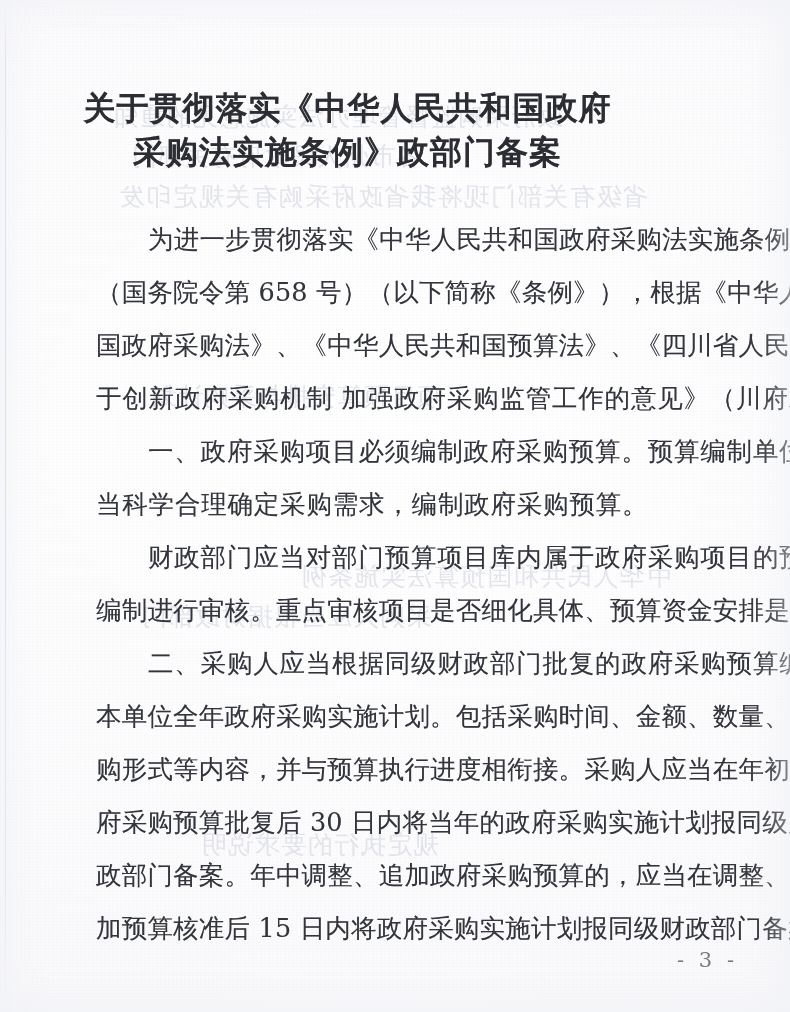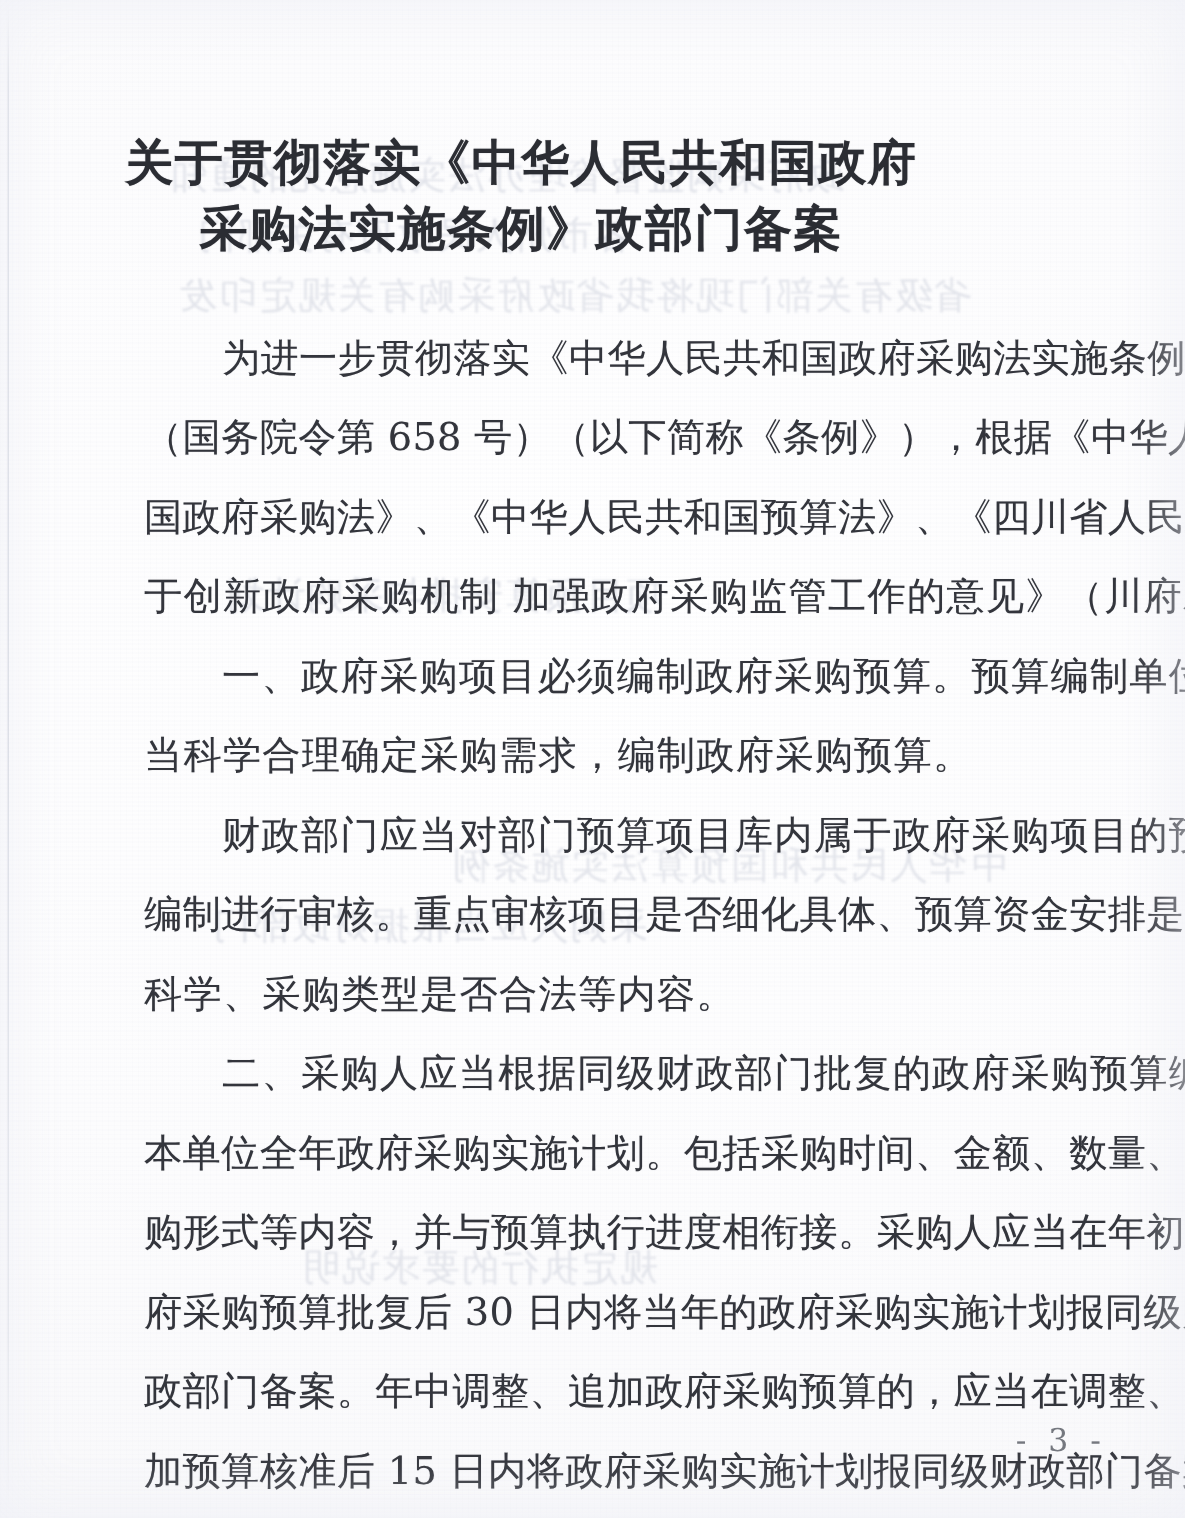--- a/index.html
+++ b/index.html
@@ -163,21 +163,20 @@
 
   <div class="body-text" id="body-text">
       <span class="line indent tight">为进一步贯彻落实《中华人民共和国政府采购法实施条例》</span>
       <span class="line tight">（国务院令第 658 号）（以下简称《条例》），根据《中华人民共和</span>
       <span class="line tight">国政府采购法》、《中华人民共和国预算法》、《四川省人民政府关</span>
       <span class="line short">于创新政府采购机制 加强政府采购监管工作的意见》（川府发</span>
       <span class="line indent short">一、政府采购项目必须编制政府采购预算。预算编制单位应</span>
       <span class="line short">当科学合理确定采购需求，编制政府采购预算。</span>
       <span class="line indent short">财政部门应当对部门预算项目库内属于政府采购项目的预算</span>
       <span class="line tight">编制进行审核。重点审核项目是否细化具体、预算资金安排是否</span>
-      <span class="line short">科学、采购类型是否合法等内容。</span>
       <span class="line indent short">二、采购人应当根据同级财政部门批复的政府采购预算编制</span>
       <span class="line tight">本单位全年政府采购实施计划。包括采购时间、金额、数量、采</span>
       <span class="line tight">购形式等内容，并与预算执行进度相衔接。采购人应当在年初政</span>
       <span class="line tight">府采购预算批复后 30 日内将当年的政府采购实施计划报同级财</span>
       <span class="line tight">政部门备案。年中调整、追加政府采购预算的，应当在调整、追</span>
       <span class="line tight">加预算核准后 15 日内将政府采购实施计划报同级财政部门备案。</span>
     </div>
 
   <div class="page-number">- 3 -</div>
 

